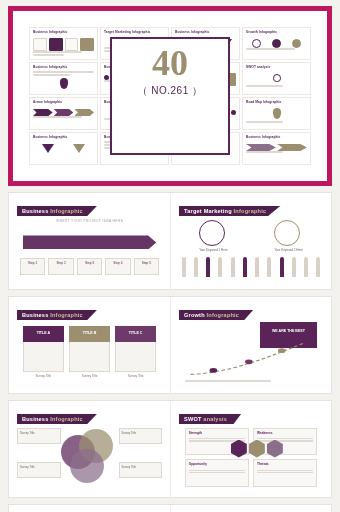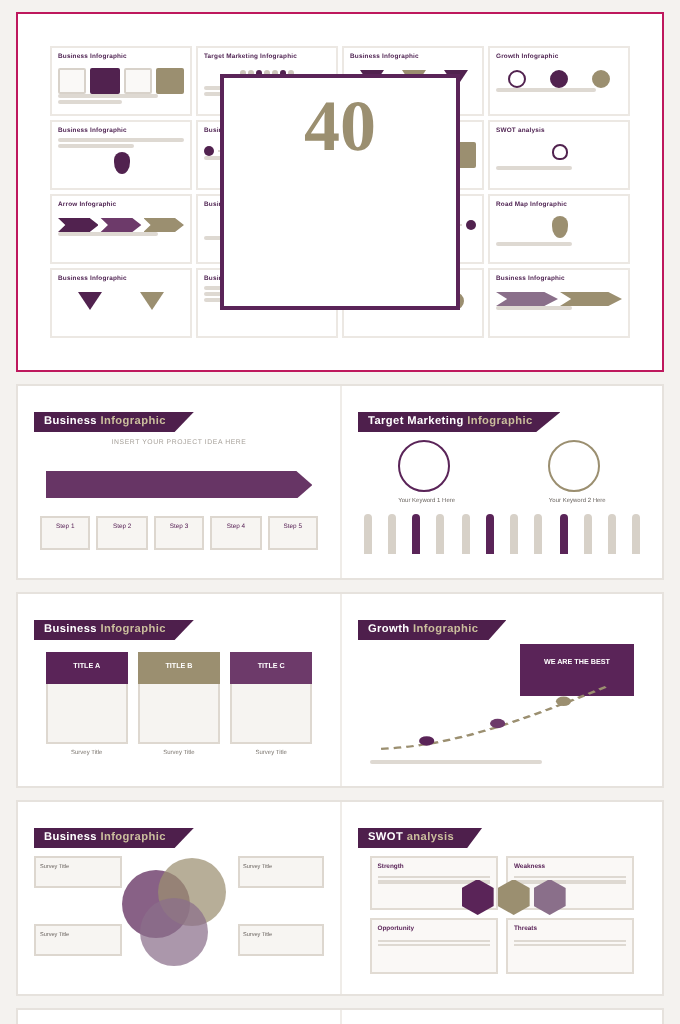--- a/index.html
+++ b/index.html
@@ -15,21 +15,21 @@
     position: relative;
     background: #f4f2ef;
   }
 
   
   .collage {
     position: absolute;
     left: 8px; top: 6px;
     width: 324px; height: 180px;
     background: #ffffff;
-    border: 1px solid #be185d;
+    border: 5px solid #be185d;
     display: grid;
     grid-template-columns: repeat(4, 1fr);
     grid-template-rows: repeat(4, 1fr);
     gap: 2px;
     padding: 16px;
   }
   .mini {
     background: #ffffff;
     border: 1px solid #ece8e3;
     position: relative;
@@ -371,20 +371,21 @@
         <div class="arrowrow">
           <div class="arw t3"></div>
           <div class="arw t4"></div>
         </div>
         <div class="bar w60"></div>
       </div>
     </div>
 
     <div class="title-card">
       <div class="big-num">40</div>
+      <div class="cn-no">（ NO.261 ）</div>
     </div>
   </div>
 
   <div class="slides">
 
     <div class="slide">
       <div class="half">
         <div class="sl-title">
           <span>Business </span><span class="g">Infographic</span>
         </div>

